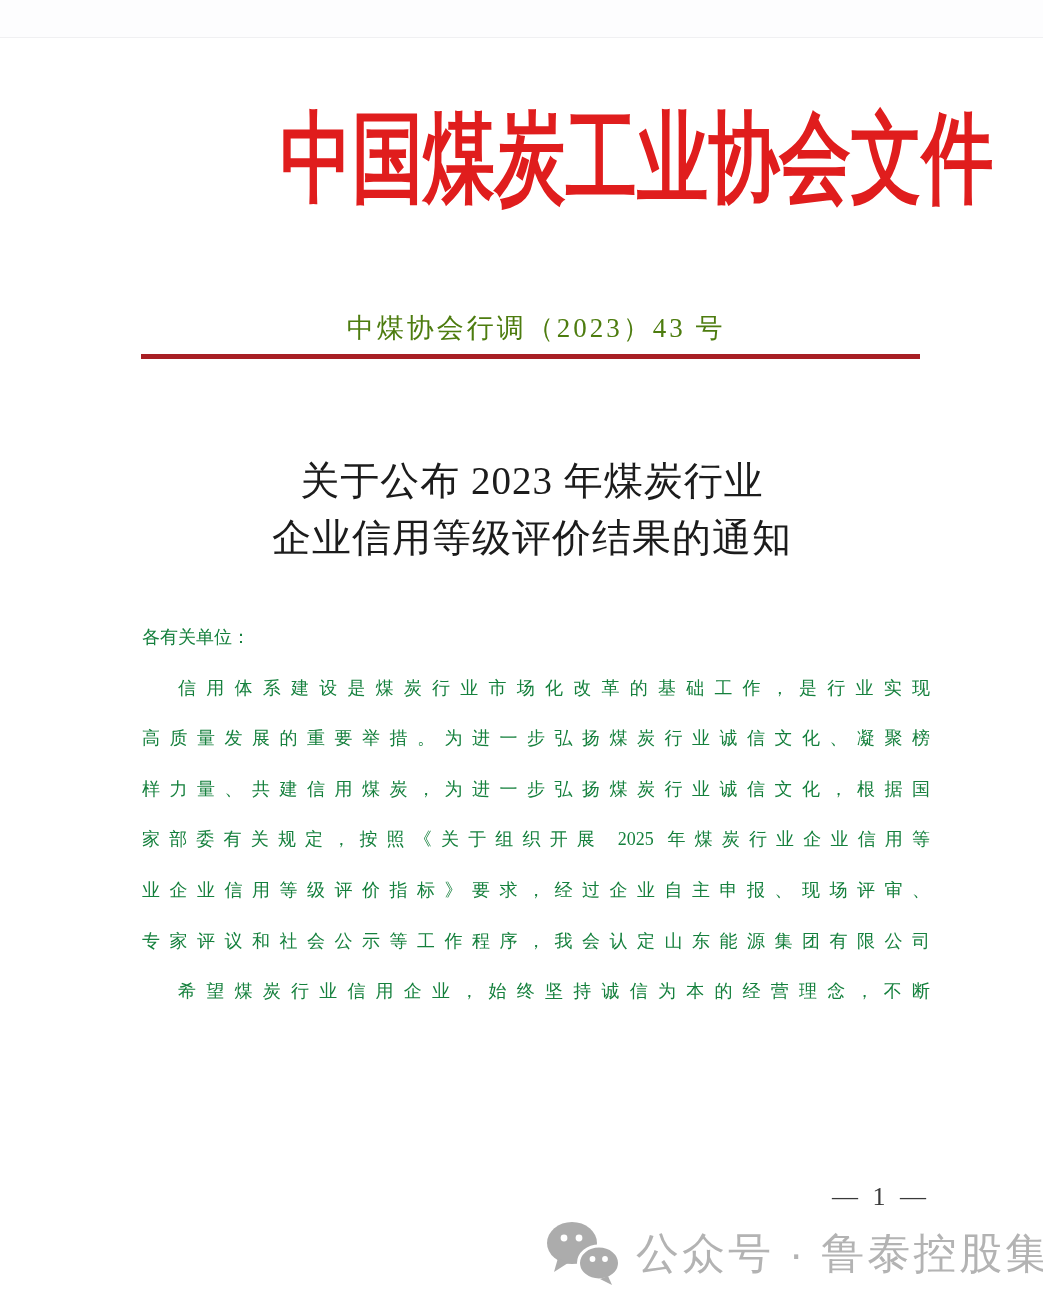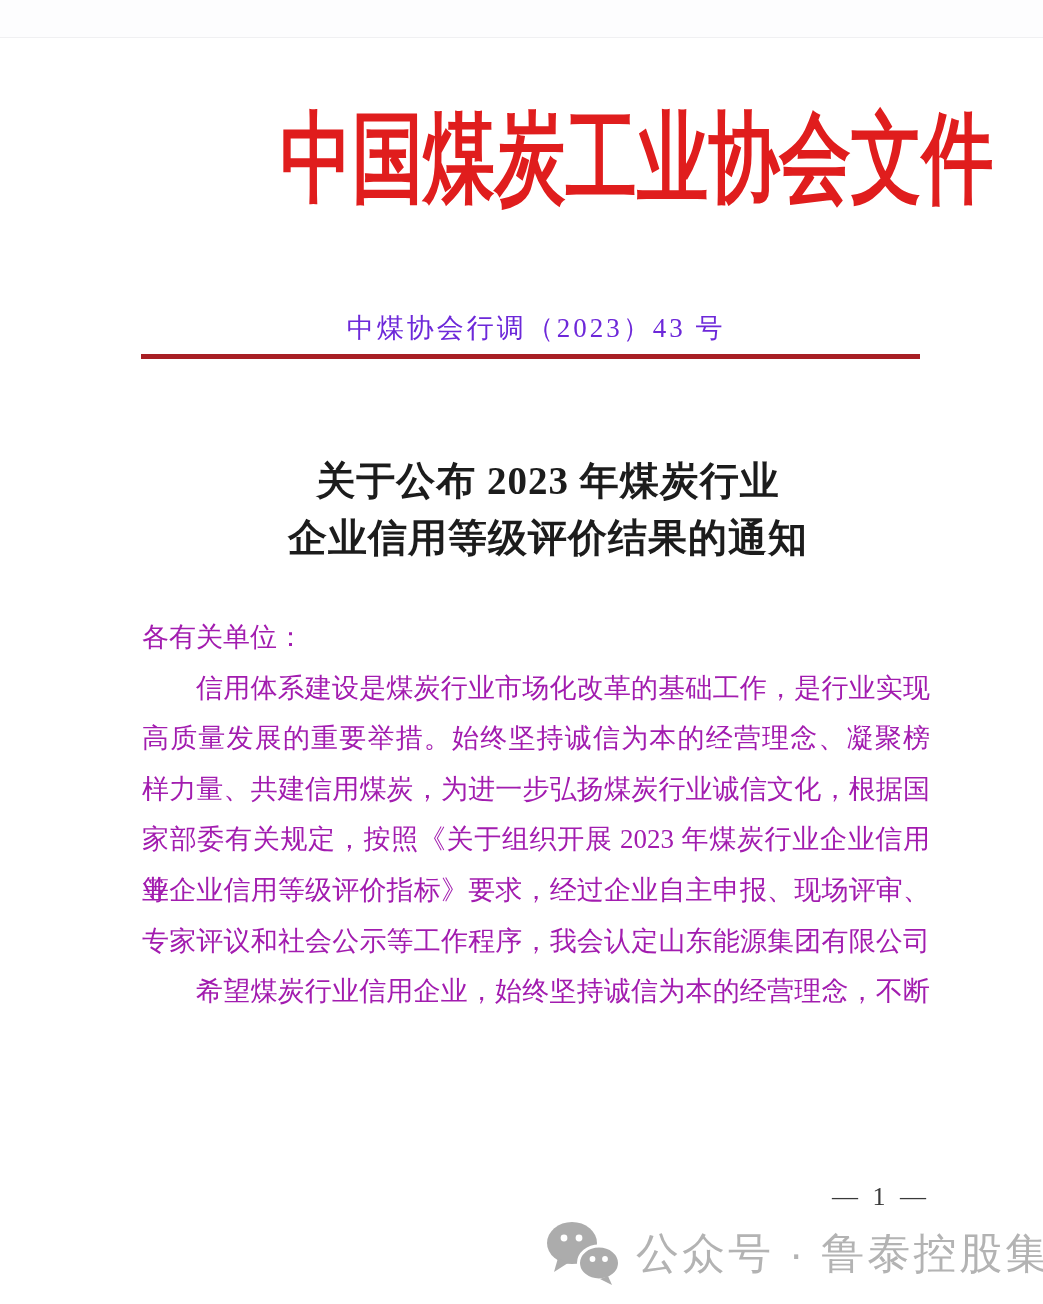--- a/index.html
+++ b/index.html
@@ -29,40 +29,40 @@
     font-size: 99px; line-height: 118px; font-weight: bold;
     color: #e01d1d;
     transform: scaleX(0.72);
     transform-origin: center;
     letter-spacing: 0px;
   }
   
   .doc-number {
     position: absolute; top: 310px; left: 142px; width: 788px;
     text-align: center;
-    font-size: 27px; line-height: 36px; color: #6d28d9;
+    font-size: 27px; line-height: 36px; color: #4d7c0f;
     letter-spacing: 3px;
   }
   
   .red-rule {
     position: absolute; top: 354px; left: 141px;
     width: 779px; height: 5px;
     background: #a81f24;
   }
   
   .notice-title {
-    position: absolute; top: 452px; left: 154px; width: 788px;
-    text-align: center; font-weight: bold;
+    position: absolute; top: 452px; left: 138px; width: 788px;
+    text-align: center; font-weight: normal;
     font-size: 39px; line-height: 57px; color: #1c1c1c;
     letter-spacing: 1px;
   }
   
   .body-text {
     position: absolute; top: 612px; left: 142px; width: 788px;
-    font-size: 27px; color: #a21caf;
+    font-size: 18px; color: #15803d;
   }
   .bodyline {
     height: 50.6px; line-height: 50.6px;
     white-space: nowrap;
   }
   .bodyline.fill {
     white-space: normal;
     text-align: justify;
     text-align-last: justify;
     text-justify: inter-character;
@@ -103,23 +103,23 @@
   <div class="red-rule"></div>
 
   <div class="notice-title">
     <div>关于公布 2023 年煤炭行业</div>
     <div>企业信用等级评价结果的通知</div>
   </div>
 
   <div class="body-text">
       <div class="bodyline">各有关单位：</div>
       <div class="bodyline indent fill">信用体系建设是煤炭行业市场化改革的基础工作，是行业实现</div>
-      <div class="bodyline fill">高质量发展的重要举措。始终坚持诚信为本的经营理念、凝聚榜</div>
+      <div class="bodyline fill">高质量发展的重要举措。为进一步弘扬煤炭行业诚信文化、凝聚榜</div>
       <div class="bodyline fill">样力量、共建信用煤炭，为进一步弘扬煤炭行业诚信文化，根据国</div>
-      <div class="bodyline fill">家部委有关规定，按照《关于组织开展 2023 年煤炭行业企业信用等</div>
+      <div class="bodyline fill">家部委有关规定，按照《关于组织开展 2025 年煤炭行业企业信用等</div>
       <div class="bodyline fill">业企业信用等级评价指标》要求，经过企业自主申报、现场评审、</div>
       <div class="bodyline fill">专家评议和社会公示等工作程序，我会认定山东能源集团有限公司</div>
       <div class="bodyline indent fill">希望煤炭行业信用企业，始终坚持诚信为本的经营理念，不断</div>
     </div>
 
   <div class="page-number">— 1 —</div>
 
   <div class="watermark">
     <svg class="wm-icon" viewBox="0 0 74 66" xmlns="http://www.w3.org/2000/svg">
 

